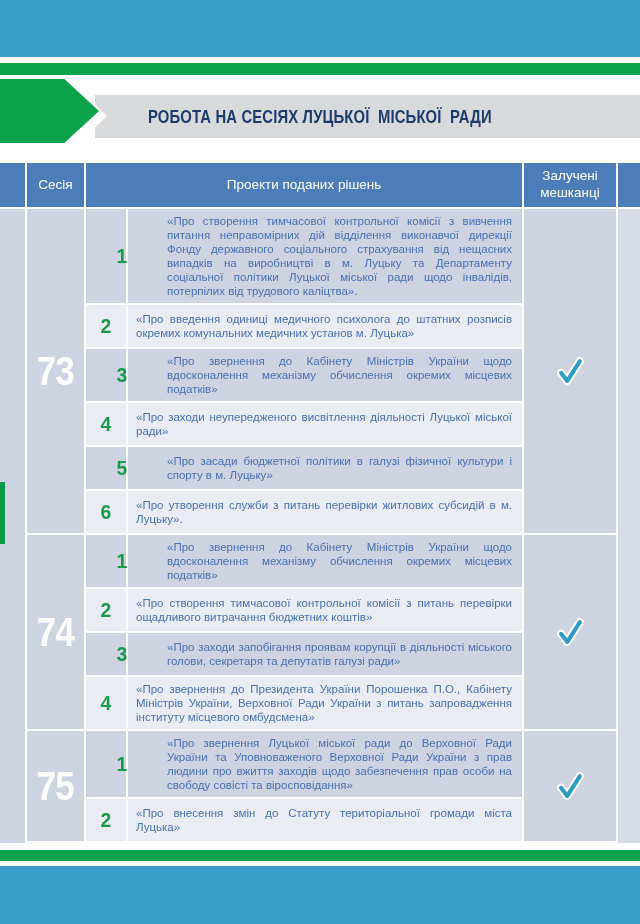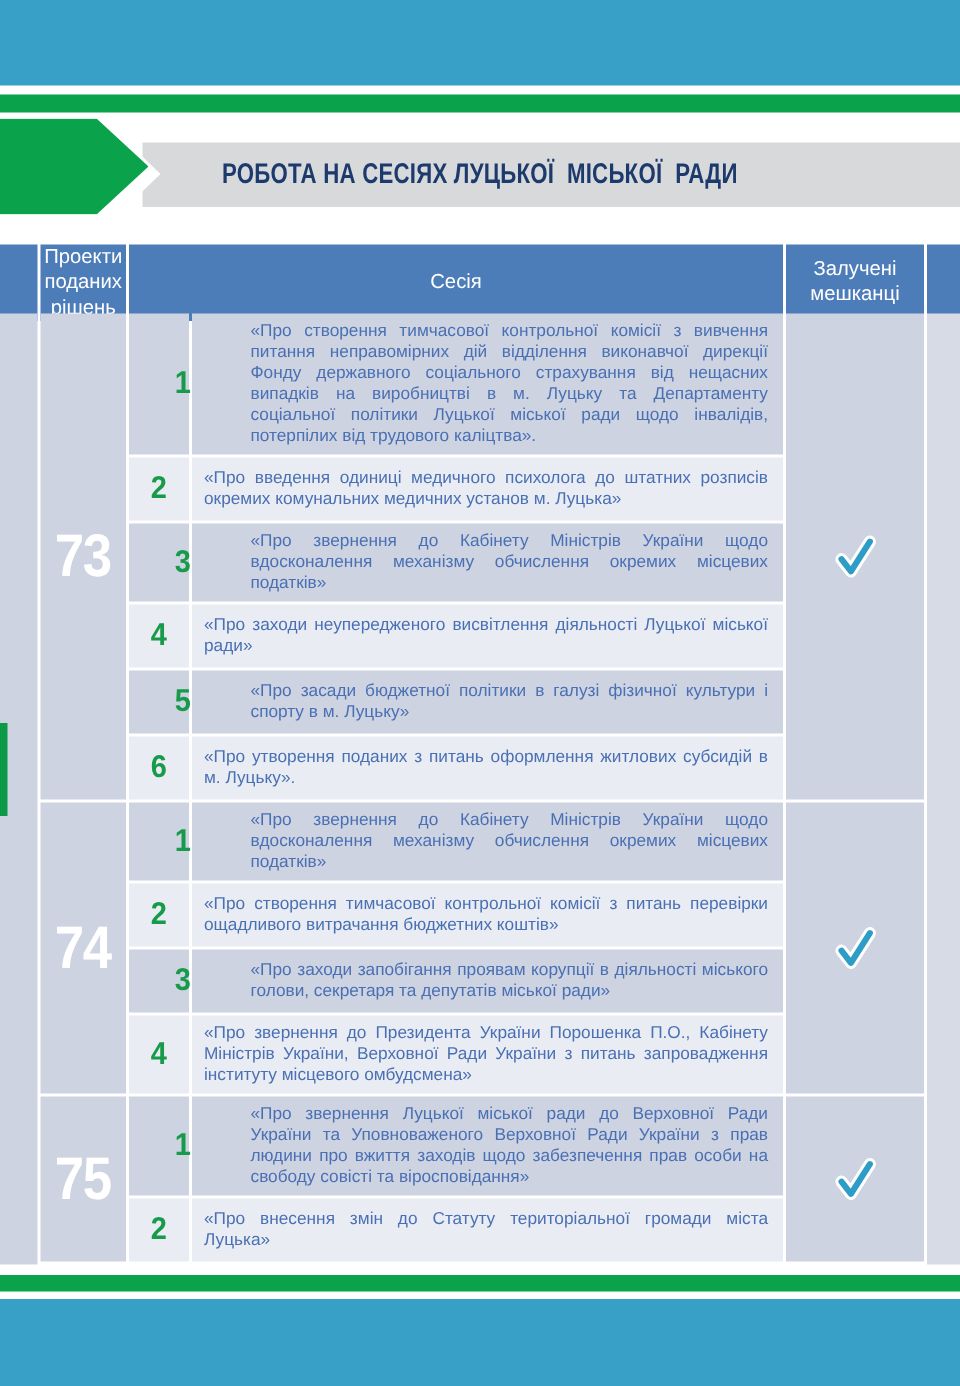--- a/index.html
+++ b/index.html
@@ -88,22 +88,22 @@
 
   <div class="banner">
     <div class="banner-strip"></div>
     <div class="arrow-outline"></div>
     <div class="arrow-fill"></div>
     <div class="banner-title">РОБОТА НА СЕСІЯХ ЛУЦЬКОЇ  МІСЬКОЇ  РАДИ</div>
   </div>
 
   <div class="thead">
     <div class="th"></div>
+    <div class="th">Сесія</div>
     <div class="th">Проекти поданих рішень</div>
-    <div class="th">Сесія</div>
     <div class="th">Залучені мешканці</div>
     <div class="th"></div>
   </div>
 
   <div class="tbody" id="tbody">
     <div class="strip left"></div>
     <div class="strip right"></div>
   <div class="block">
         <div class="cell">
           <span class="session-num">73</span>
@@ -147,21 +147,21 @@
             </div>
             <div class="text-cell sub">
               <div class="txt">«Про засади бюджетної політики в галузі фізичної культури і спорту в м. Луцьку»</div>
             </div>
           </div>
           <div class="item even">
             <div class="num-cell sub">
               <span>6</span>
             </div>
             <div class="text-cell sub">
-              <div class="txt">«Про утворення поданих з питань оформлення житлових субсидій в м. Луцьку».</div>
+              <div class="txt">«Про утворення служби з питань перевірки житлових субсидій в м. Луцьку».</div>
             </div>
           </div>
         </div>
         <div class="cell involved-cell">
           <svg width="36" height="36" viewBox="0 0 40 40">
             <path d="M10 22 L17 31 L31 9" fill="none" stroke="#ffffff" stroke-width="9" stroke-linecap="round" stroke-linejoin="round"></path>
             <path d="M10 22 L17 31 L31 9" fill="none" stroke="#2d9cc6" stroke-width="4.5" stroke-linecap="round" stroke-linejoin="round"></path>
           </svg>
         </div>
       </div>
@@ -184,21 +184,21 @@
             </div>
             <div class="text-cell sub">
               <div class="txt">«Про створення тимчасової контрольної комісії з питань перевірки ощадливого витрачання бюджетних коштів»</div>
             </div>
           </div>
           <div class="item odd">
             <div class="num-cell sub">
               <span>3</span>
             </div>
             <div class="text-cell sub">
-              <div class="txt">«Про заходи запобігання проявам корупції в діяльності міського голови, секретаря та депутатів міської ради»</div>
+              <div class="txt">«Про заходи запобігання проявам корупції в діяльності міського голови, секретаря та депутатів галузі ради»</div>
             </div>
           </div>
           <div class="item even">
             <div class="num-cell sub">
               <span>4</span>
             </div>
             <div class="text-cell sub">
               <div class="txt">«Про звернення до Президента України Порошенка П.О., Кабінету Міністрів України, Верховної Ради України з питань запровадження інституту місцевого омбудсмена»</div>
             </div>
           </div>

